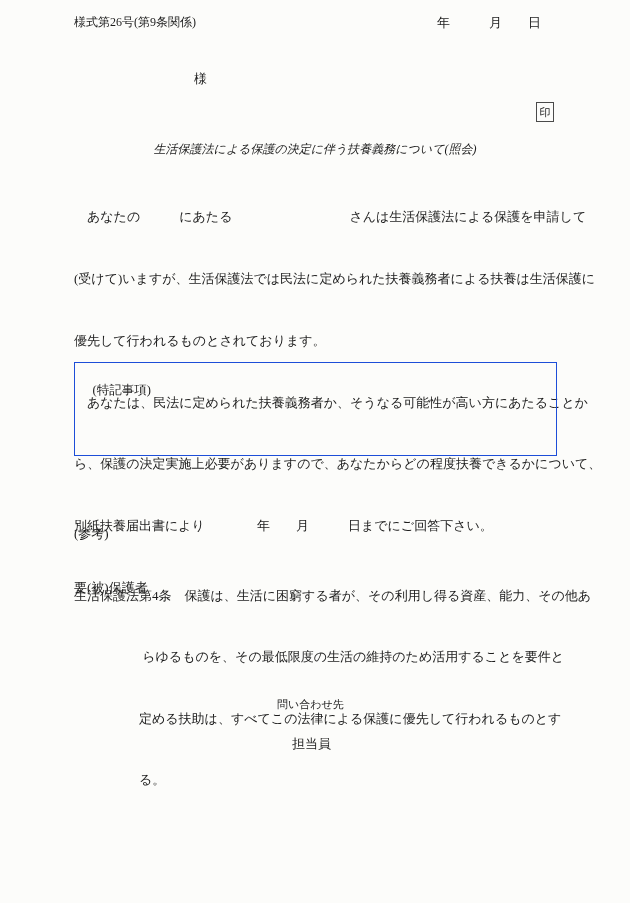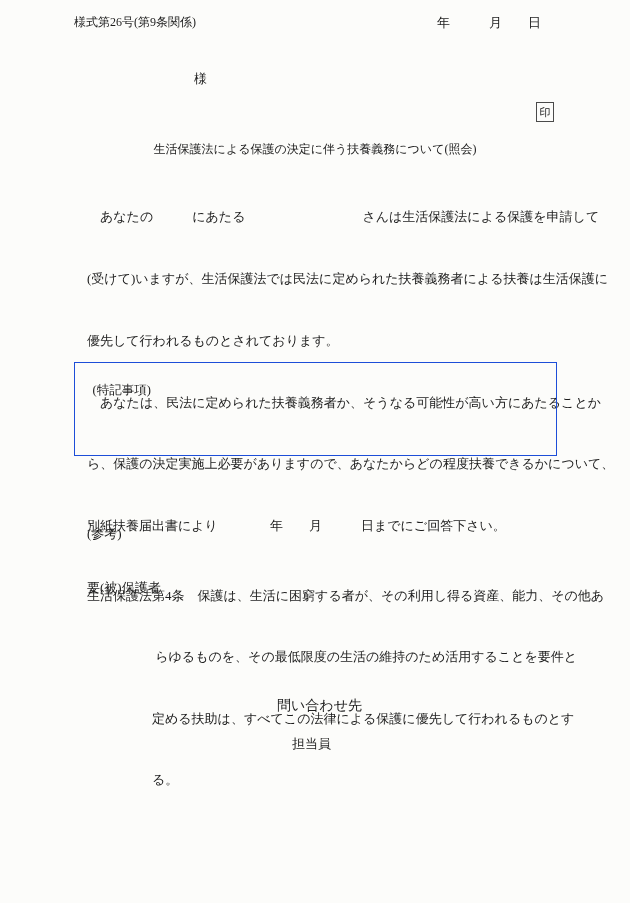--- a/index.html
+++ b/index.html
@@ -21,33 +21,33 @@
   .addressee { left: 194px; top: 70px; font-size: 13px; }
   .office { left: 367px; top: 103px; font-size: 13px; letter-spacing: 1.8px; }
   .seal {
     left: 536px; top: 102px;
     width: 16px; height: 18px;
     border: 1px solid #4a4a4a;
     font-size: 11px; line-height: 18px;
     text-align: center;
     letter-spacing: 0;
   }
-  .doc-title { left: 0; top: 141px; width: 630px; text-align: center; font-size: 12px; }
+  .doc-title { left: 0; top: 141px; width: 630px; text-align: center; font-size: 12px; font-style: italic; }
   .body-text { left: 74px; top: 166px; font-size: 13px; line-height: 20.6px; }
-  .body-text .line, .reference .line { white-space: pre; margin-left: 13px; }
+  .body-text .line, .reference .line { white-space: pre; }
   .notes-box {
     left: 74px; top: 362px;
     width: 481px; height: 92px;
     border: 1px solid #1d4ed8;
     font-size: 12.5px;
     box-sizing: content-box;
   }
   .notes-box .label { display: inline-block; padding: 4px 5px; white-space: pre; }
   .reference { left: 74px; top: 483px; font-size: 13px; line-height: 20.5px; }
-  .contact { left: 277px; top: 697px; font-size: 14px; }
+  .contact { left: 277px; top: 697px; font-size: 11px; }
   .staff { left: 292px; top: 735px; font-size: 13px; }
 </style>
 </head>
 <body>
 
 <div class="page">
 
   <div class="abs form-number">様式第26号(第9条関係)</div>
 
   <div class="abs date-line">年　　　月　　日</div>

